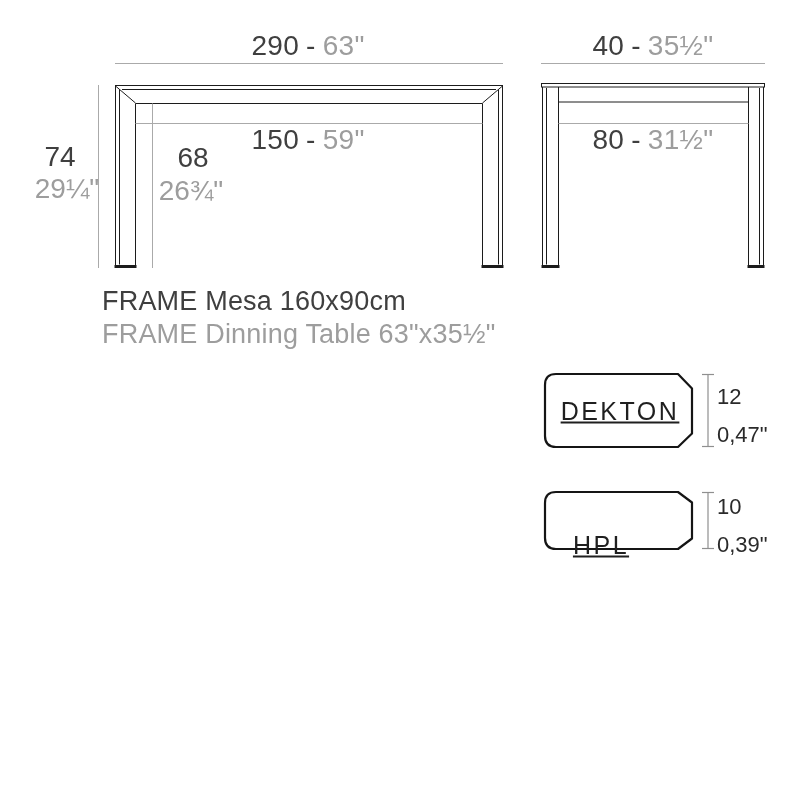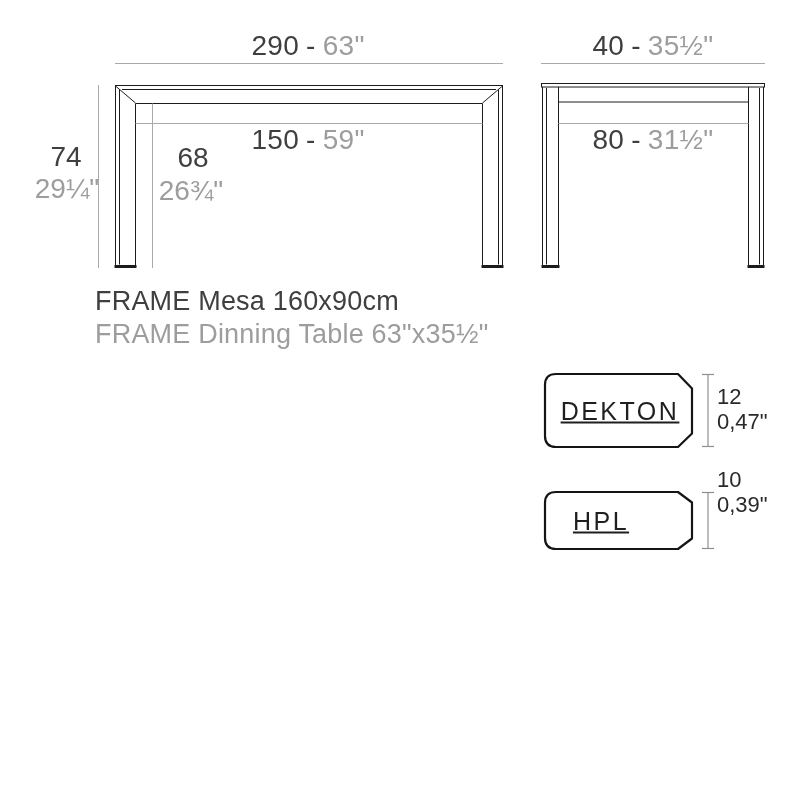--- a/index.html
+++ b/index.html
@@ -18,28 +18,28 @@
     position:absolute;transform:translateX(-50%);
     font-size:28px;line-height:1;color:#3f3f3f;white-space:nowrap;letter-spacing:.3px;
   }
   .dim-label .sep{margin:0 7px;}
   .dim-label .inches{color:#9d9d9d;}
   .vdim{
     position:absolute;transform:translateX(-50%);
     font-size:28px;line-height:1;color:#3f3f3f;white-space:nowrap;
   }
   .gray{color:#9d9d9d;}
-  .title-line{position:absolute;left:95px;font-size:27px;line-height:1;color:#3f3f3f;letter-spacing:.2px;white-space:nowrap;text-align:right;}
+  .title-line{position:absolute;left:102px;font-size:27px;line-height:1;color:#3f3f3f;letter-spacing:.2px;white-space:nowrap;text-align:right;}
   .title-line.imperial{color:#9d9d9d;}
   .mat-label{
     position:absolute;transform:translate(-50%,-50%);
     font-size:25px;letter-spacing:2.5px;color:#1f1f1f;white-space:nowrap;text-decoration:underline;
   }
   .mat-dim{
-    position:absolute;display:flex;flex-direction:column;gap:3px;
+    position:absolute;display:flex;flex-direction:column;gap:16px;
     font-size:22px;line-height:1;color:#2a2a2a;white-space:nowrap;
   }
 </style>
 </head>
 <body>
 
 <div class="canvas">
 
   <svg class="art" width="800" height="800" viewBox="0 0 800 800">
 
@@ -103,38 +103,38 @@
       <path d="M708,493 V548.5"></path>
       <path d="M702,492.5 H714"></path>
       <path d="M702,548.5 H714"></path>
     </g>
   </svg>
 
   <div class="dim-label" style="left:308px;top:32px"><span class="cm">290</span><span class="sep">-</span><span class="inches">63"</span></div>
 
   <div class="dim-label" style="left:308px;top:126px"><span class="cm">150</span><span class="sep">-</span><span class="inches">59"</span></div>
 
-  <div class="vdim" style="left:66px;top:143px">74</div>
+  <div class="vdim" style="left:60px;top:143px">74</div>
   <div class="vdim gray" style="left:67px;top:175px">29¼"</div>
 
   <div class="vdim" style="left:193px;top:144px">68</div>
   <div class="vdim gray" style="left:191px;top:177px">26¾"</div>
 
   <div class="dim-label" style="left:653px;top:32px"><span class="cm">40</span><span class="sep">-</span><span class="inches">35½"</span></div>
 
   <div class="dim-label" style="left:653px;top:126px"><span class="cm">80</span><span class="sep">-</span><span class="inches">31½"</span></div>
 
   <div class="title-line" style="top:288px">FRAME Mesa 160x90cm</div>
   <div class="title-line imperial" style="top:321px">FRAME Dinning Table 63"x35½"</div>
 
   <div class="mat-label" style="left:620px;top:411px">DEKTON</div>
-  <div class="mat-label" style="left:601px;top:521px">HPL</div>
+  <div class="mat-label" style="left:601px;top:545px">HPL</div>
 
   <div class="mat-dim" style="left:717px;top:386px">
     <span>12</span>
     <span>0,47"</span>
   </div>
-  <div class="mat-dim" style="left:717px;top:469px">
+  <div class="mat-dim" style="left:717px;top:496px">
     <span>10</span>
     <span>0,39"</span>
   </div>
 
 </div>
 
 </body></html>

